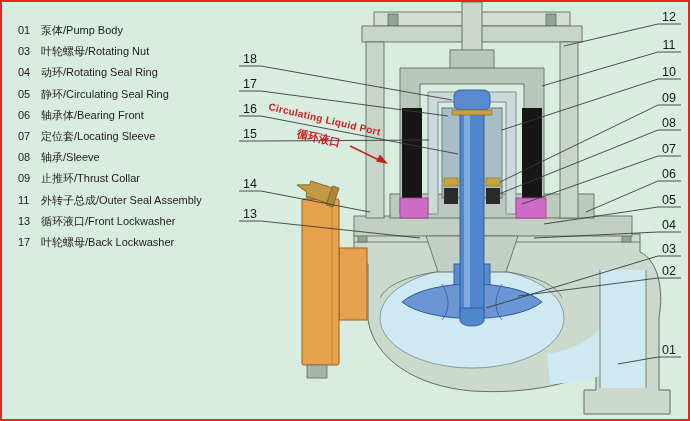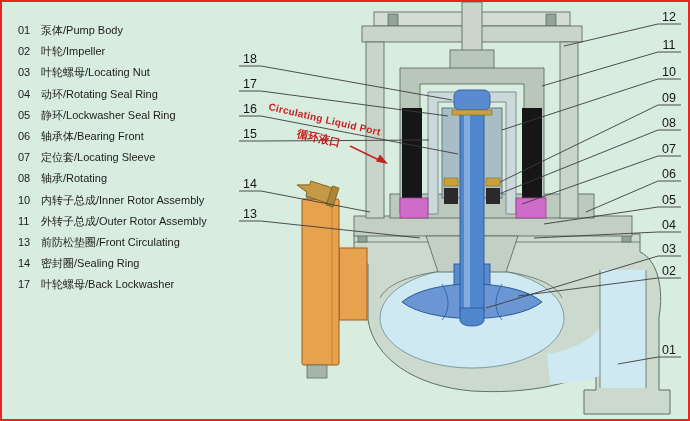--- a/index.html
+++ b/index.html
@@ -143,31 +143,29 @@
     </g>
 
     <g>
       <line x1="348" y1="144" x2="379" y2="159" stroke="#c42222" stroke-width="1.4"></line>
       <polygon points="386,162 374,159.5 378,152.5" fill="#c42222"></polygon>
     </g>
   </svg>
 
   <ul class="parts-list">
       <li><span class="part-num">01</span><span>泵体/Pump Body</span></li>
-      <li><span class="part-num">02</span><span>叶轮/Impeller</span></li>
-      <li><span class="part-num">03</span><span>叶轮螺母/Locating Nut</span></li>
+      <li><span class="part-num">03</span><span>叶轮螺母/Rotating Nut</span></li>
       <li><span class="part-num">04</span><span>动环/Rotating Seal Ring</span></li>
-      <li><span class="part-num">05</span><span>静环/Lockwasher Seal Ring</span></li>
+      <li><span class="part-num">05</span><span>静环/Circulating Seal Ring</span></li>
       <li><span class="part-num">06</span><span>轴承体/Bearing Front</span></li>
       <li><span class="part-num">07</span><span>定位套/Locating Sleeve</span></li>
-      <li><span class="part-num">08</span><span>轴承/Rotating</span></li>
-      <li><span class="part-num">10</span><span>内转子总成/Inner Rotor Assembly</span></li>
-      <li><span class="part-num">11</span><span>外转子总成/Outer Rotor Assembly</span></li>
-      <li><span class="part-num">13</span><span>前防松垫圈/Front Circulating</span></li>
-      <li><span class="part-num">14</span><span>密封圈/Sealing Ring</span></li>
+      <li><span class="part-num">08</span><span>轴承/Sleeve</span></li>
+      <li><span class="part-num">09</span><span>止推环/Thrust Collar</span></li>
+      <li><span class="part-num">11</span><span>外转子总成/Outer Seal Assembly</span></li>
+      <li><span class="part-num">13</span><span>循环液口/Front Lockwasher</span></li>
       <li><span class="part-num">17</span><span>叶轮螺母/Back Lockwasher</span></li>
     </ul>
 
   <div>
       <div class="callout" style="left: 236px; top: 50px;">18</div>
       <div class="callout" style="left: 236px; top: 75px;">17</div>
       <div class="callout" style="left: 236px; top: 100px;">16</div>
       <div class="callout" style="left: 236px; top: 125px;">15</div>
       <div class="callout" style="left: 236px; top: 175px;">14</div>
       <div class="callout" style="left: 236px; top: 205px;">13</div>

